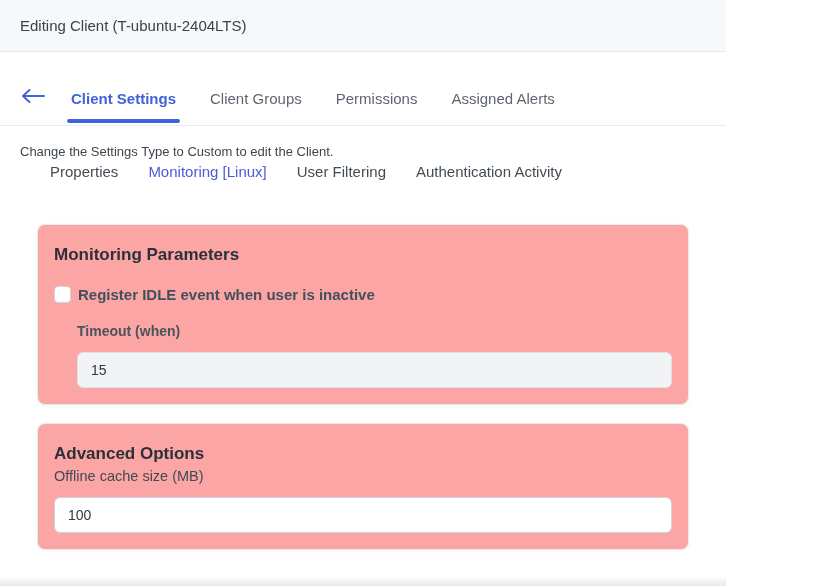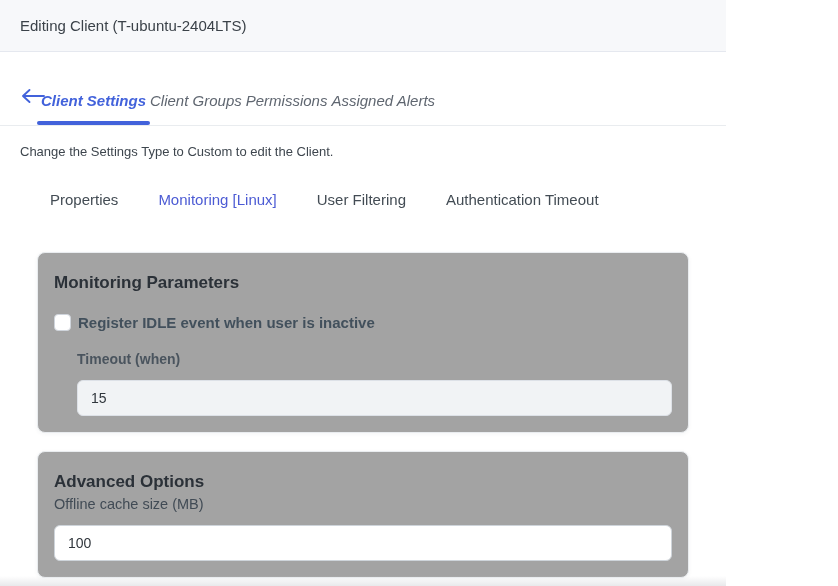--- a/index.html
+++ b/index.html
@@ -23,25 +23,25 @@
     padding: 0 20px;
   }
   .titlebar-title {
     font-size: 15px;
     color: #3b4249;
   }
 
   
   .tabbar {
     display: flex;
-    align-items: flex-end;
+    align-items: center;
+    gap: 30px;
     margin-top: 26px;
     padding: 0 20px;
     border-bottom: 1px solid #e9ecef;
-    font-style: italic;
   }
   .back-btn {
     display: flex;
     align-items: center;
     padding: 10px 0 17px 0;
     margin-right: -6px;
     cursor: pointer;
   }
   .tab {
     position: relative;
@@ -69,39 +69,38 @@
   
   .notice {
     margin: 18px 20px 0 20px;
     font-size: 13px;
     color: #3e464e;
   }
 
   
   .subtabbar {
     display: flex;
-    gap: 40px;
-    margin-top: 28px;
+    gap: 30px;
     padding: 0 20px 0 50px;
   }
   .subtab {
     font-size: 15px;
     color: #434c54;
     cursor: pointer;
     white-space: nowrap;
     padding: 4px 0;
   }
   .subtab.active { color: #4c5bd4; }
 
   
   .cards {
     padding: 0 37px;
   }
   .card {
-    background: #a3a3a3;
+    background: #fca5a5;
     border: 1px solid #e9ecef;
     border-radius: 8px;
     box-shadow: 0 1px 4px rgba(40,50,70,0.05);
     padding: 20px 16px 16px 16px;
   }
   .card-1 { margin-top: 40px; }
   .card-2 { margin-top: 18px; }
   .card-title {
     font-size: 17px;
     font-weight: bold;
@@ -195,21 +194,21 @@
     <div class="tab">Permissions</div>
     <div class="tab">Assigned Alerts</div>
   </div>
 
   <div class="notice">Change the Settings Type to Custom to edit the Client.</div>
 
   <div class="subtabbar">
     <div class="subtab">Properties</div>
     <div class="subtab active">Monitoring [Linux]</div>
     <div class="subtab">User Filtering</div>
-    <div class="subtab">Authentication Timeout</div>
+    <div class="subtab">Authentication Activity</div>
   </div>
 
   <div class="cards">
 
     <div class="card card-1">
       <div class="card-title">Monitoring Parameters</div>
 
       <div class="checkbox-row">
         <input type="checkbox" class="checkbox" style="">
         <span class="checkbox-label">Register IDLE event when user is inactive</span>

